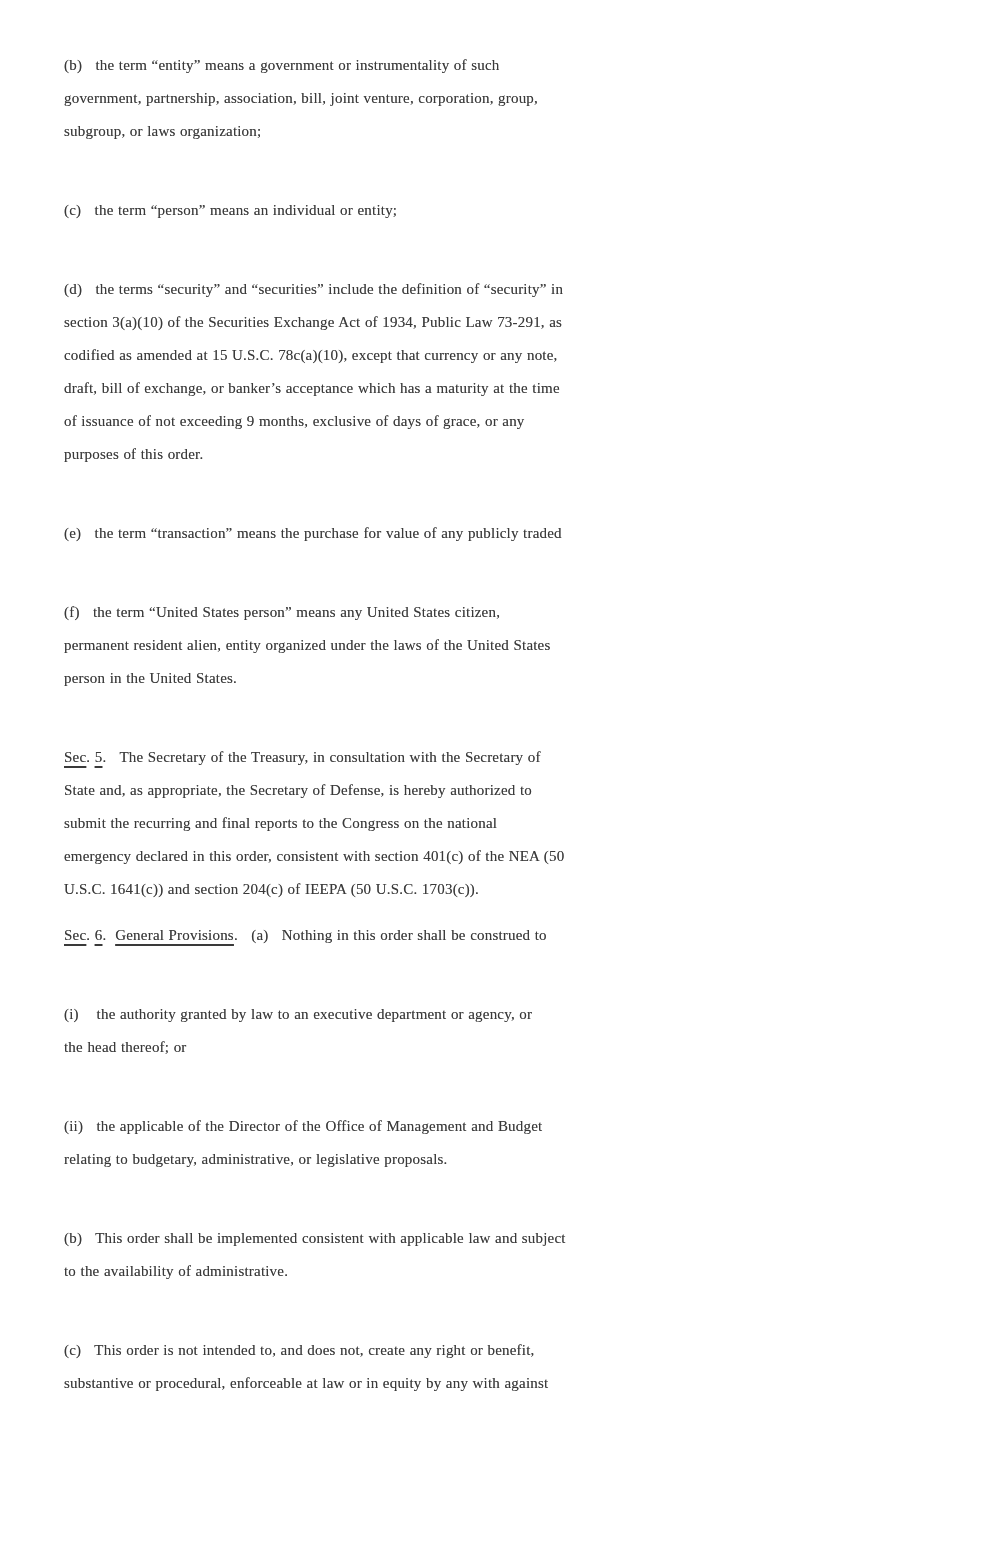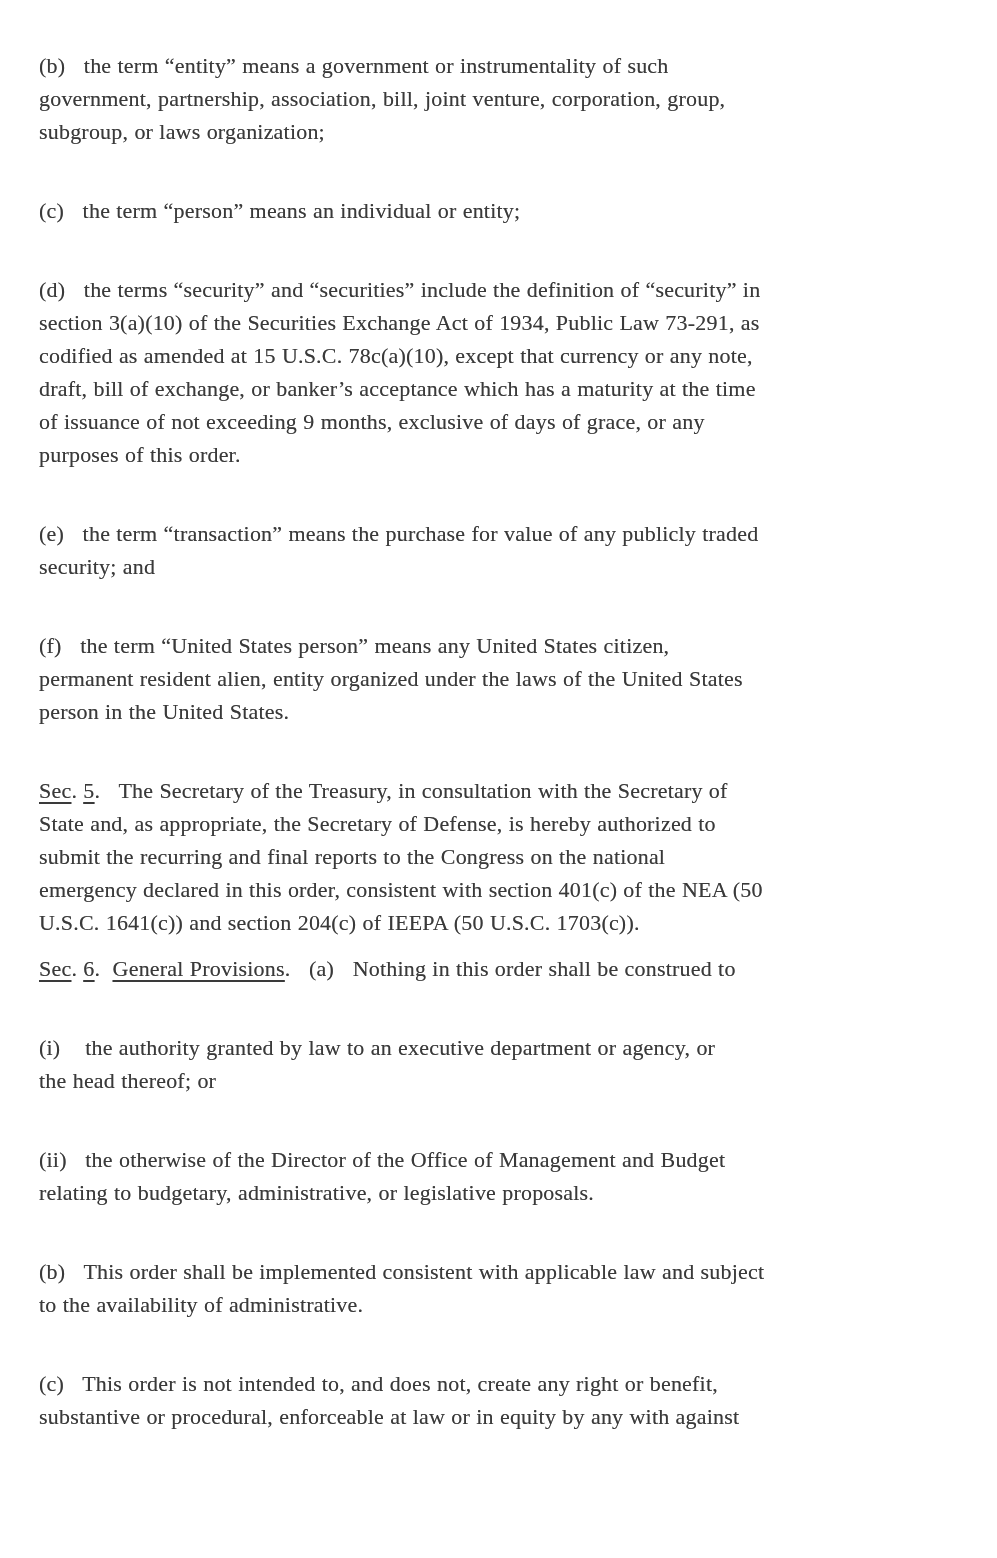--- a/index.html
+++ b/index.html
@@ -7,23 +7,23 @@
     padding: 0;
     background: #ffffff;
   }
   .page {
     position: relative;
     width: 997px;
     height: 1558px;
     background: #ffffff;
     overflow: hidden;
     box-sizing: border-box;
-    padding: 49px 50px 0 39px;
+    padding: 49px 50px 0 64px;
     font-family: "Liberation Serif", "DejaVu Serif", serif;
-    font-size: 22px;
+    font-size: 15px;
     line-height: 33px;
     color: #3a3a3a;
     letter-spacing: 0.2px;
     word-spacing: 0.5px;
     text-shadow: 0 0 0.5px rgba(70,70,70,0.55);
   }
   p.para {
     margin: 0 0 46px 0;
   }
   p.para.tight {
@@ -58,21 +58,20 @@
     <span class="line">(d)   the terms “security” and “securities” include the definition of “security” in</span>
     <span class="line">section 3(a)(10) of the Securities Exchange Act of 1934, Public Law 73-291, as</span>
     <span class="line">codified as amended at 15 U.S.C. 78c(a)(10), except that currency or any note,</span>
     <span class="line">draft, bill of exchange, or banker’s acceptance which has a maturity at the time</span>
     <span class="line">of issuance of not exceeding 9 months, exclusive of days of grace, or any</span>
     <span class="line">purposes of this order.</span>
   </p>
 
   <p class="para">
     <span class="line">(e)   the term “transaction” means the purchase for value of any publicly traded</span>
-    <span class="line">security; and</span>
   </p>
 
   <p class="para">
     <span class="line">(f)   the term “United States person” means any United States citizen,</span>
     <span class="line">permanent resident alien, entity organized under the laws of the United States</span>
     <span class="line">person in the United States.</span>
   </p>
 
   <p class="para tight">
     <span class="line"><span class="u">Sec</span><span>. </span><span class="u">5</span><span>.   The Secretary of the Treasury, in consultation with the Secretary of</span></span>
@@ -85,21 +84,21 @@
   <p class="para">
     <span class="line"><span class="u">Sec</span><span>. </span><span class="u">6</span><span>.  </span><span class="u">General Provisions</span><span>.   (a)   Nothing in this order shall be construed to</span></span>
   </p>
 
   <p class="para">
     <span class="line">(i)    the authority granted by law to an executive department or agency, or</span>
     <span class="line">the head thereof; or</span>
   </p>
 
   <p class="para">
-    <span class="line">(ii)   the otherwise of the Director of the Office of Management and Budget</span>
+    <span class="line">(ii)   the applicable of the Director of the Office of Management and Budget</span>
     <span class="line">relating to budgetary, administrative, or legislative proposals.</span>
   </p>
 
   <p class="para">
     <span class="line">(b)   This order shall be implemented consistent with applicable law and subject</span>
     <span class="line">to the availability of administrative.</span>
   </p>
 
   <p class="para">
     <span class="line">(c)   This order is not intended to, and does not, create any right or benefit,</span>

